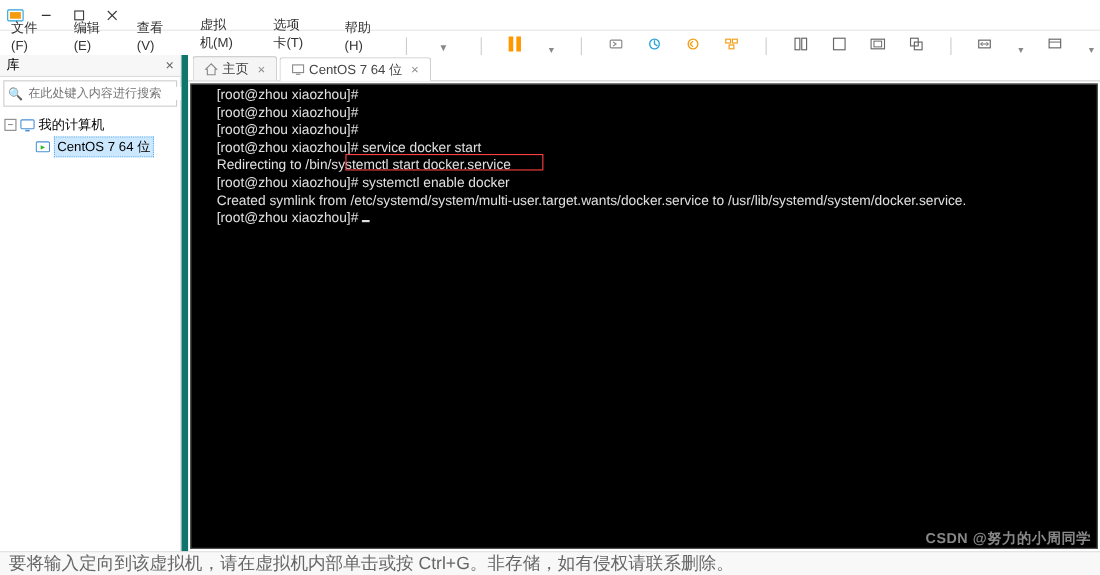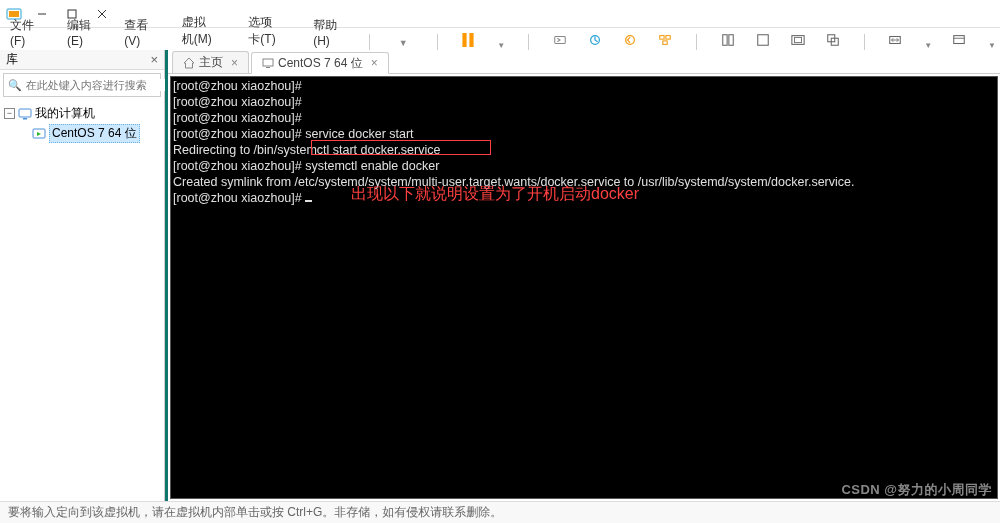--- a/index.html
+++ b/index.html
@@ -31,35 +31,35 @@
     .lib-search input { border:none; outline:none; font-size:11px; flex:1; }
     .lib-search .caret { font-size:8px; color:#888; }
     .tree { padding:4px 2px; font-size:12px; flex:1; }
     .tree-node { display:flex; align-items:center; padding:1px 2px; gap:3px; }
     .tree-toggle { width:11px; height:11px; border:1px solid #888; display:flex; align-items:center; justify-content:center; font-size:9px; line-height:1; color:#555; }
     .tree-ico { width:14px; height:14px; display:flex; align-items:center; justify-content:center; }
     .tree-child { margin-left:28px; }
     .tree-sel { background:#cce8ff; border:1px dotted #66afe9; padding:0 2px; }
     
     
-    .main { flex:1; display:flex; flex-direction:column; background:#fff; border-left:3px solid #0f766e; }
+    .main { flex:1; display:flex; flex-direction:column; background:#fff; border-left:6px solid #0f766e; }
     .tabstrip { height:24px; background:#fff; display:flex; align-items:flex-end; padding:0 4px; border-bottom:1px solid #ccc; gap:2px; }
     .tab { height:22px; padding:0 10px; display:flex; align-items:center; gap:4px; border:1px solid #ccc; border-bottom:none; background:#f5f5f5; font-size:12px; color:#444; border-radius:3px 3px 0 0; position:relative; }
     .tab.active { background:#fff; border-bottom:1px solid #fff; margin-bottom:-1px; }
     .tab .close-x { font-size:12px; color:#888; margin-left:4px; }
     
     
     .term-wrap { flex:1; background:#000; padding:2px 2px 2px 2px; position:relative; border:1px solid #555; margin:2px; overflow:hidden; }
-    .term { font-family: "Consolas","Courier New",monospace; font-size:12.5px; line-height:1.2; color:#e0e0e0; white-space:pre; }
+    .term { font-family: "Consolas","Courier New",monospace; font-size:12.5px; line-height:1.2; color:#e0e0e0; white-space:pre;margin-left:21px; }
     .hl-box { position:absolute; border:1.5px solid #ff4040; }
     .annot { position:absolute; color:#ff4040; font-family:"Microsoft YaHei",sans-serif; font-size:16px; font-weight:500; }
     .cursor { display:inline-block; width:7px; height:2px; background:#e0e0e0; vertical-align:baseline; }
     
     
-    .statusbar { height:22px; background:#f8f8f8; border-top:1px solid #ddd; display:flex; align-items:center; padding:0 8px; font-size:12px; color:#666; }
+    .statusbar { height:22px; background:#f8f8f8; border-top:1px solid #ddd; display:flex; align-items:center; padding:0 8px; font-size:16px; color:#666; }
     .watermark { position:absolute; right:8px; bottom:24px; font-size:13px; color:rgba(170,170,170,0.8); letter-spacing:0.5px;font-weight:bold; }
     
     svg { display:block; }
   </style>
 </head>
 <body>
 
 <div class="titlebar">
   <span class="app-icon">
     <svg viewBox="0 0 16 16">
@@ -232,21 +232,20 @@
     <div class="term-wrap">
       <div class="term"><span>[root@zhou xiaozhou]# </span>
 <span>[root@zhou xiaozhou]# </span>
 <span>[root@zhou xiaozhou]# </span>
 <span>[root@zhou xiaozhou]# service docker start</span>
 <span>Redirecting to /bin/systemctl start docker.service</span>
 <span>[root@zhou xiaozhou]# </span><span>systemctl enable docker</span>
 <span>Created symlink from /etc/systemd/system/multi-user.target.wants/docker.service to /usr/lib/systemd/system/docker.service.</span>
 <span>[root@zhou xiaozhou]# </span><span class="cursor"></span></div>
       <div class="hl-box" style="left:140px; top:63px; width:180px; height:15px;"></div>
-      <div class="annot" style="left:180px; top:107px;">出现以下就说明设置为了开机启动docker</div>
     </div>
   </div>
 </div>
 
 <div class="statusbar">
   <span>要将输入定向到该虚拟机，请在虚拟机内部单击或按 Ctrl+G。非存储，如有侵权请联系删除。</span>
 </div>
 
 <div class="watermark">CSDN @努力的小周同学</div>
 

